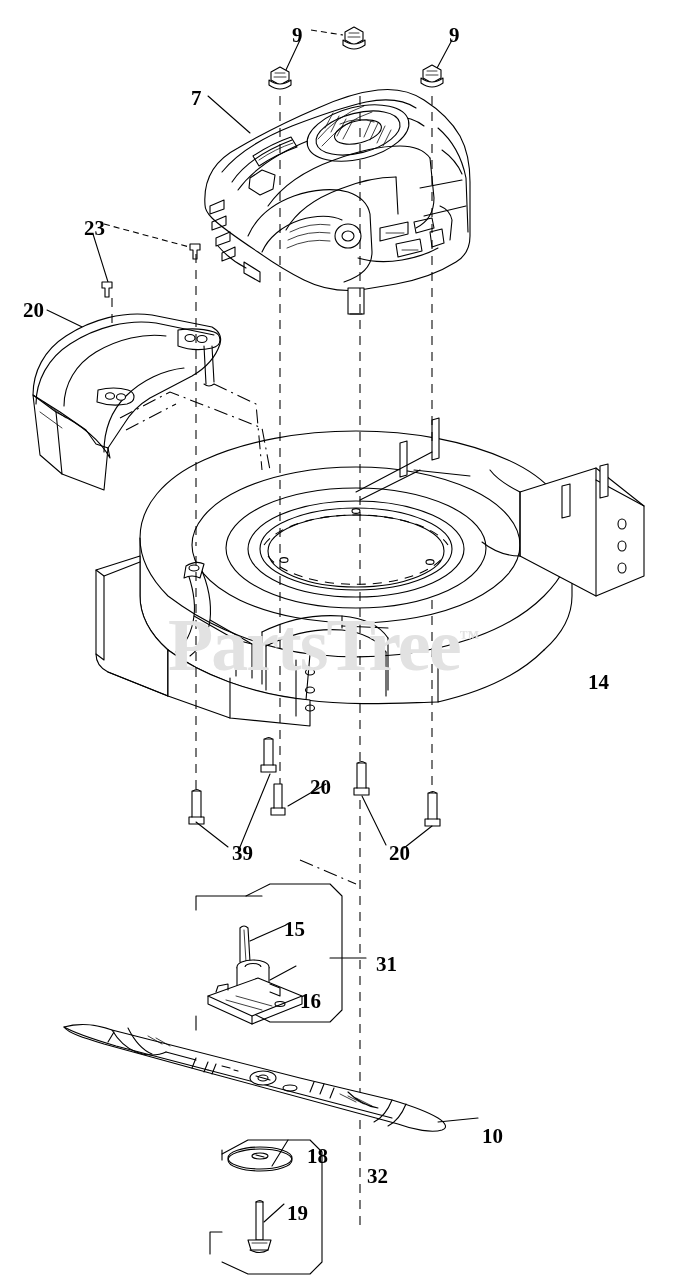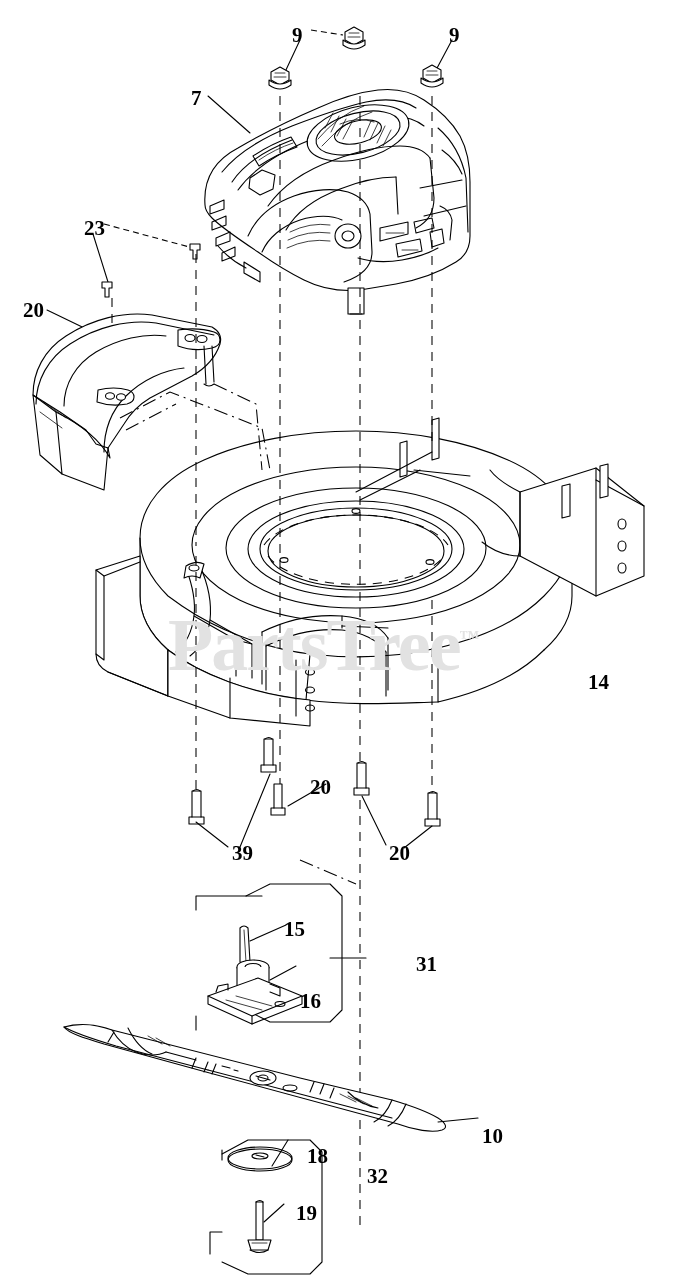--- a/index.html
+++ b/index.html
@@ -425,20 +425,20 @@
   <div class="cal" style="left:292px;top:25px;">9</div>
   <div class="cal" style="left:449px;top:25px;">9</div>
   <div class="cal" style="left:191px;top:88px;">7</div>
   <div class="cal" style="left:84px;top:218px;text-align:right;">23</div>
   <div class="cal" style="left:23px;top:300px;">20</div>
   <div class="cal" style="left:588px;top:672px;">14</div>
   <div class="cal" style="left:310px;top:777px;">20</div>
   <div class="cal" style="left:232px;top:843px;">39</div>
   <div class="cal" style="left:389px;top:843px;">20</div>
   <div class="cal" style="left:284px;top:919px;">15</div>
-  <div class="cal" style="left:376px;top:954px;margin-left:40px;">31</div>
+  <div class="cal" style="left:376px;top:954px;">31</div>
   <div class="cal" style="left:300px;top:958px;margin-top:33px;">16</div>
   <div class="cal" style="left:482px;top:1126px;">10</div>
   <div class="cal" style="left:289px;top:1146px;margin-left:18px;">18</div>
   <div class="cal" style="left:367px;top:1166px;text-align:center;">32</div>
-  <div class="cal" style="left:296px;top:1203px;">19</div>
+  <div class="cal" style="left:287px;top:1203px;">19</div>
 
 </div>
 
 </body></html>

